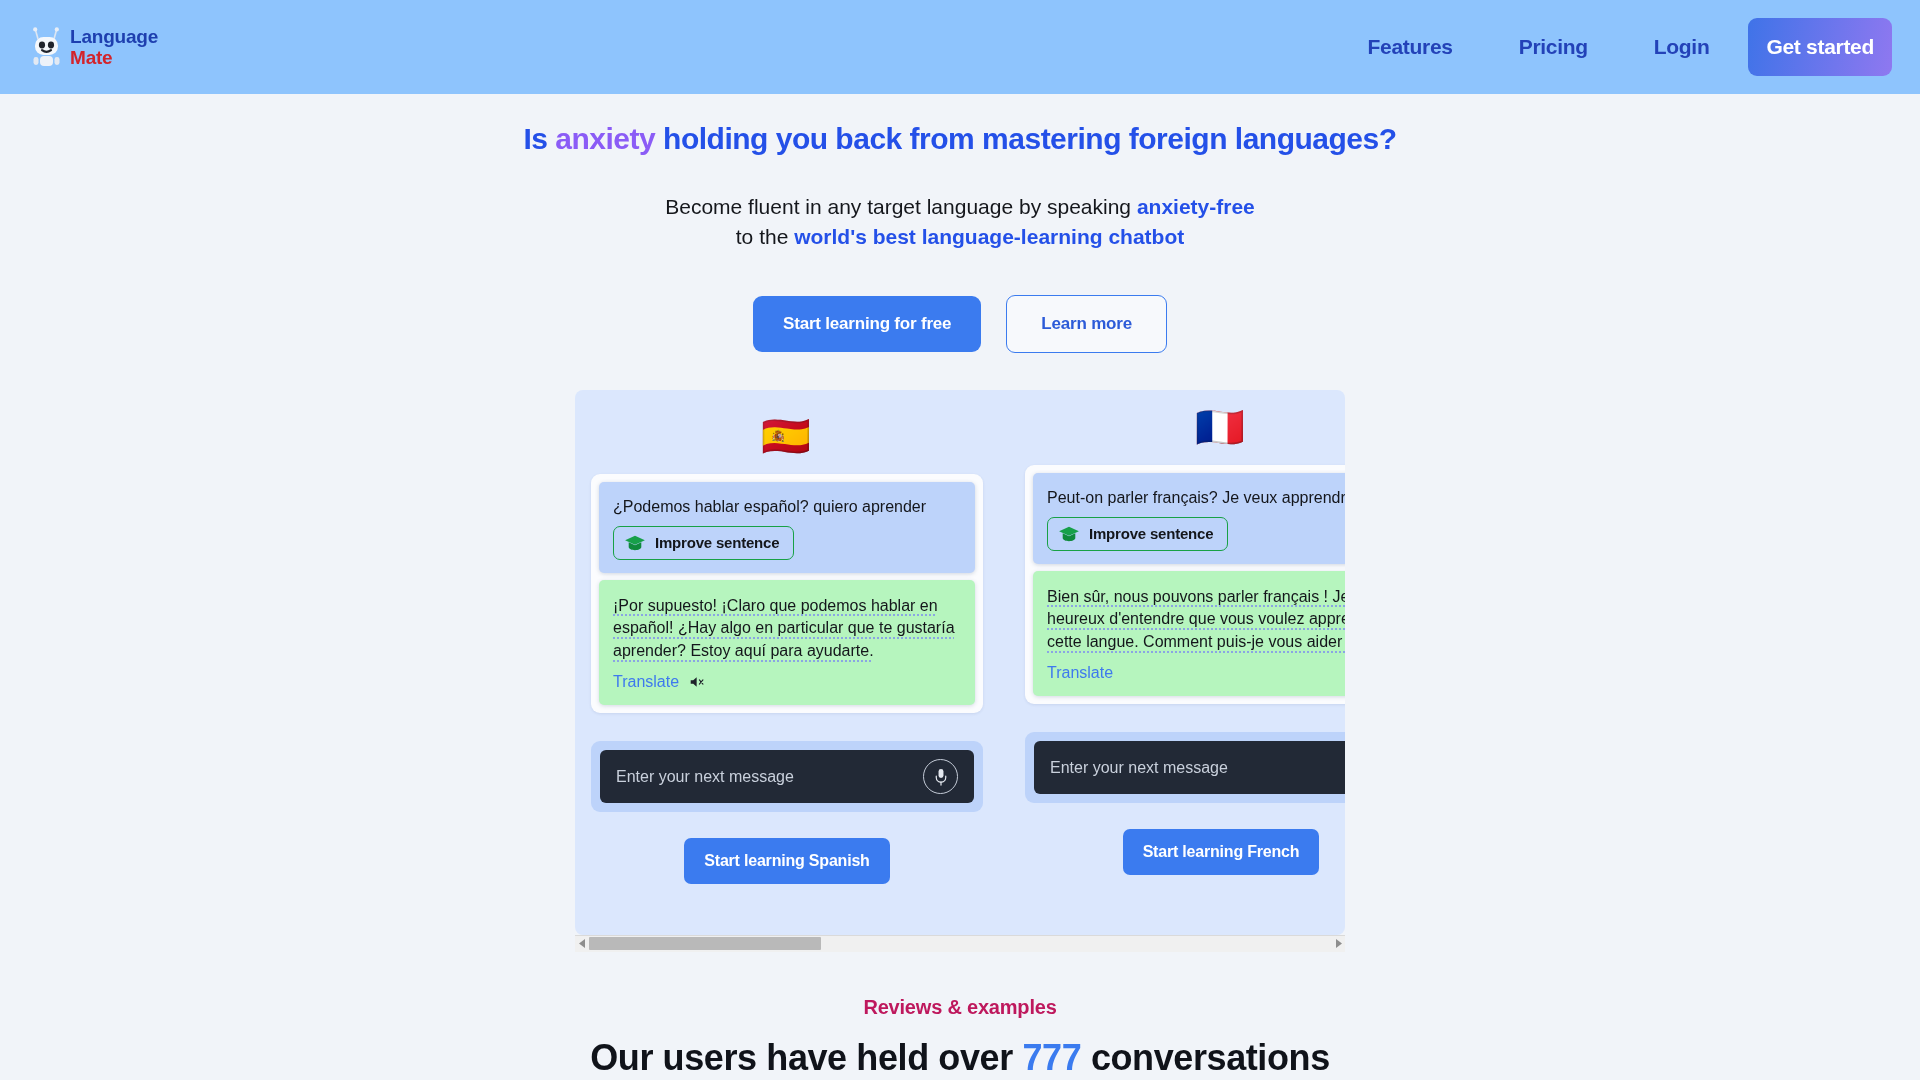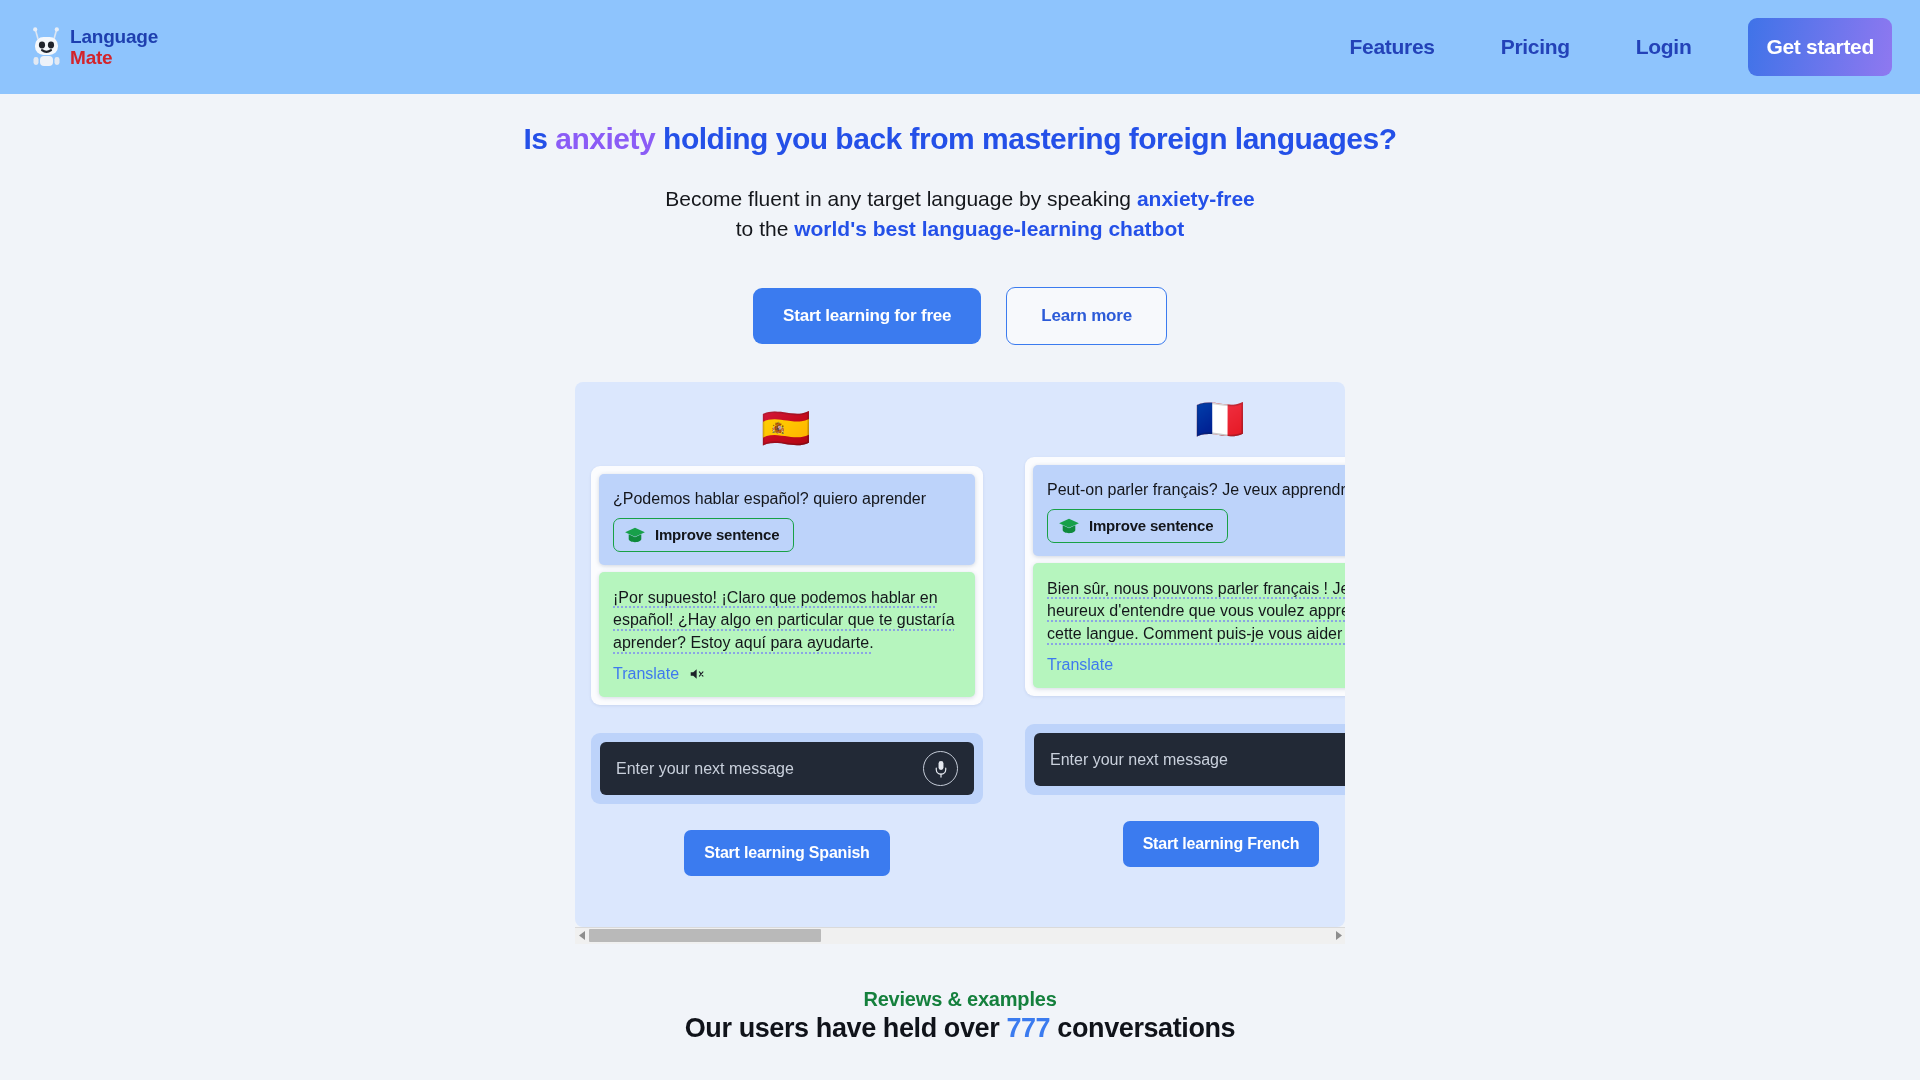--- a/index.html
+++ b/index.html
@@ -38,36 +38,36 @@
   .nav { display: flex; align-items: center; gap: 12px; }
   .nav-link {
     font-size: 21px; font-weight: 700; color: #2342B8;
     text-decoration: none; padding: 0 27px; letter-spacing: -0.3px;
     cursor: pointer; white-space: nowrap;
   }
   .nav-cta {
     font-size: 21px; font-weight: 700; color: #ffffff;
     background: linear-gradient(100deg, #3F73E8 0%, #8F78F0 100%);
     border: none; border-radius: 9px;
-    padding: 17px 18px; margin-left: 18px;
+    padding: 17px 18px; 
     cursor: pointer; letter-spacing: -0.3px;
     font-family: "Liberation Sans", sans-serif; white-space: nowrap;
   }
 
   
   .hero { text-align: center; }
   .headline {
     margin-top: 28px;
     font-size: 30px; font-weight: 700; color: #2450E8;
     letter-spacing: -0.5px;
   }
   .headline .hl-red { color: #8b5cf6; }
 
   .subhead {
-    margin-top: 28px;
+    margin-top: 36px;
     font-size: 21px; color: #15171C; line-height: 1.45; font-weight: 400;
   }
   .subhead .sub-strong { color: #2450E8; font-weight: 700; }
 
   .cta-row {
     margin-top: 42px;
     display: flex; justify-content: center; align-items: center; gap: 25px;
   }
   .btn-primary {
     background: #3B7BEF; color: #ffffff;
@@ -229,25 +229,25 @@
     width: 232px; height: 13px;
     background: #B9B9B9; border-radius: 1px;
   }
 
   
   .reviews {
     margin-top: 44px;
     text-align: center;
   }
   .reviews-eyebrow {
-    font-size: 20px; font-weight: 700; color: #15803d; letter-spacing: -0.2px;
+    font-size: 20px; font-weight: 700; color: #be185d; letter-spacing: -0.2px;
   }
   .reviews-title {
-    margin-top: 2px;
-    font-size: 27px; font-weight: 700; color: #10131A; letter-spacing: -0.4px;
+    margin-top: 18px;
+    font-size: 36px; font-weight: 700; color: #10131A; letter-spacing: -0.4px;
   }
   .reviews-title .num { color: #3B7BEF; }
 </style>
 </head>
 <body>
 
 <div class="header">
   <div class="brand">
     <div class="brand-bot">
       <svg width="40" height="42" viewBox="0 0 40 42" xmlns="http://www.w3.org/2000/svg">

